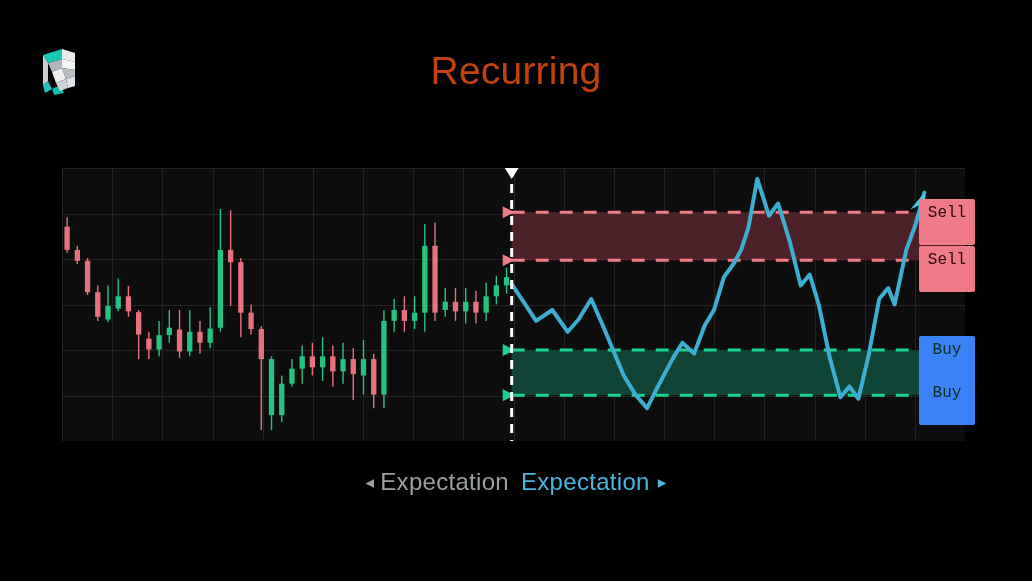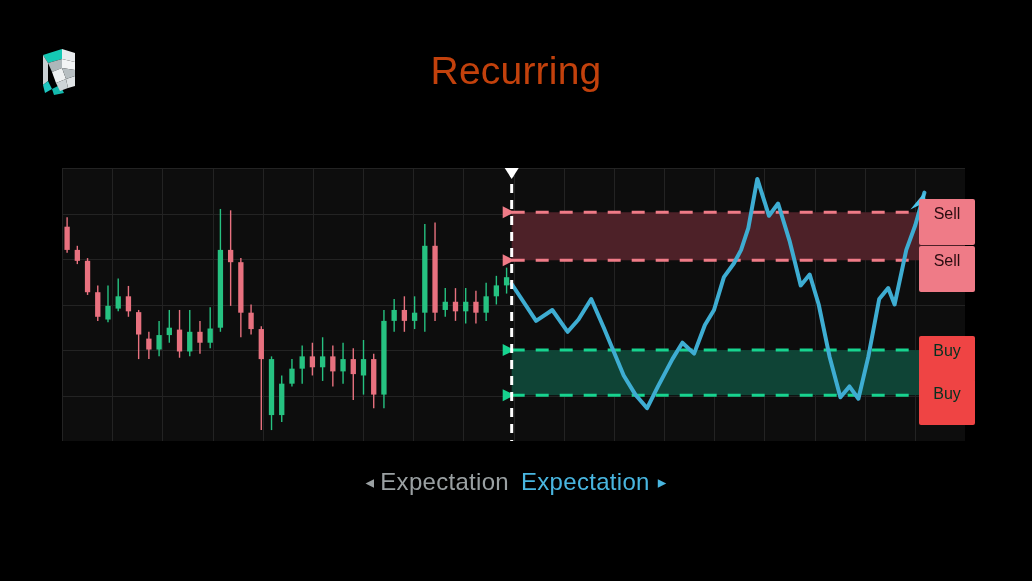--- a/index.html
+++ b/index.html
@@ -60,27 +60,28 @@
   .signal-label {
     position: absolute;
     width: 56px;
     height: 46px;
     line-height: 29px;
     text-align: center;
     font-size: 16px;
     font-weight: 400;
     border-radius: 2px;
     left: 919px;
+    font-family: Liberation Mono, monospace;
   }
   .signal-label.sell {
     background: #ef7b87;
     color: #2a0c10;
   }
   .signal-label.buy {
-    background: #ef4444;
+    background: #3b82f6;
     color: #05301f;
   }
   #label-sell-upper { top: 199px; }
   #label-sell-lower { top: 246px; }
   #label-buy-upper  { top: 336px; }
   #label-buy-lower  { top: 379px; }
 
   
   #chart-legend {
     position: absolute;

